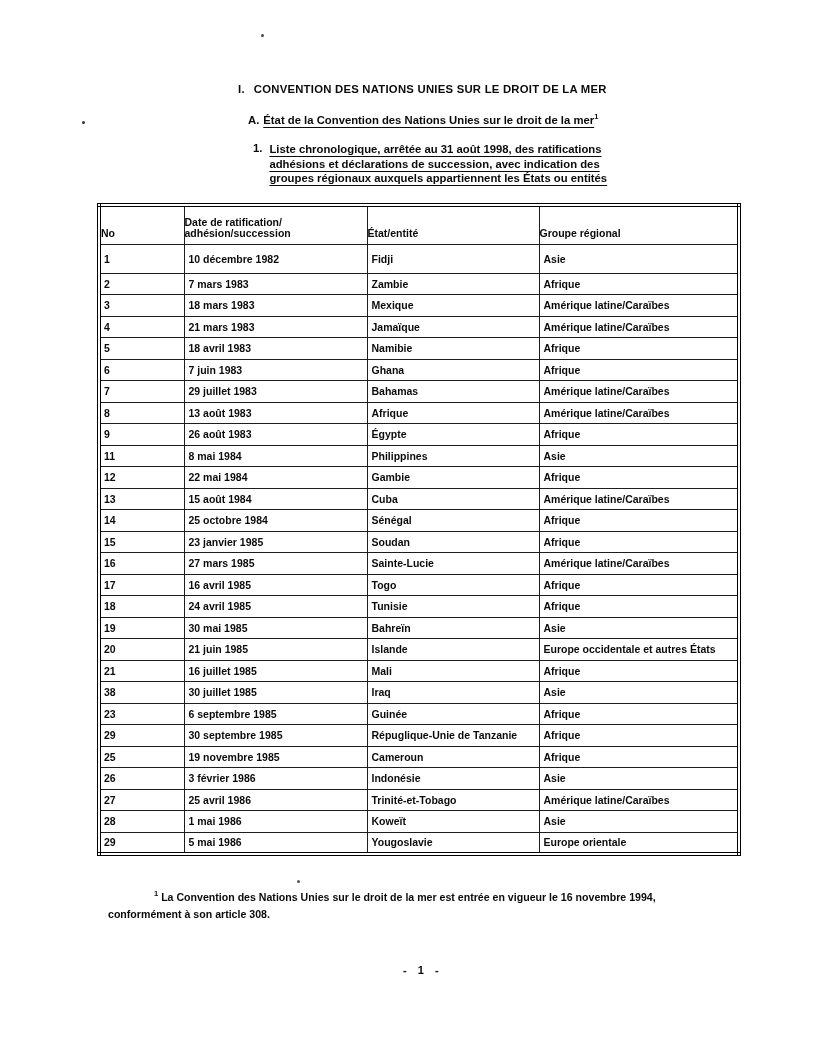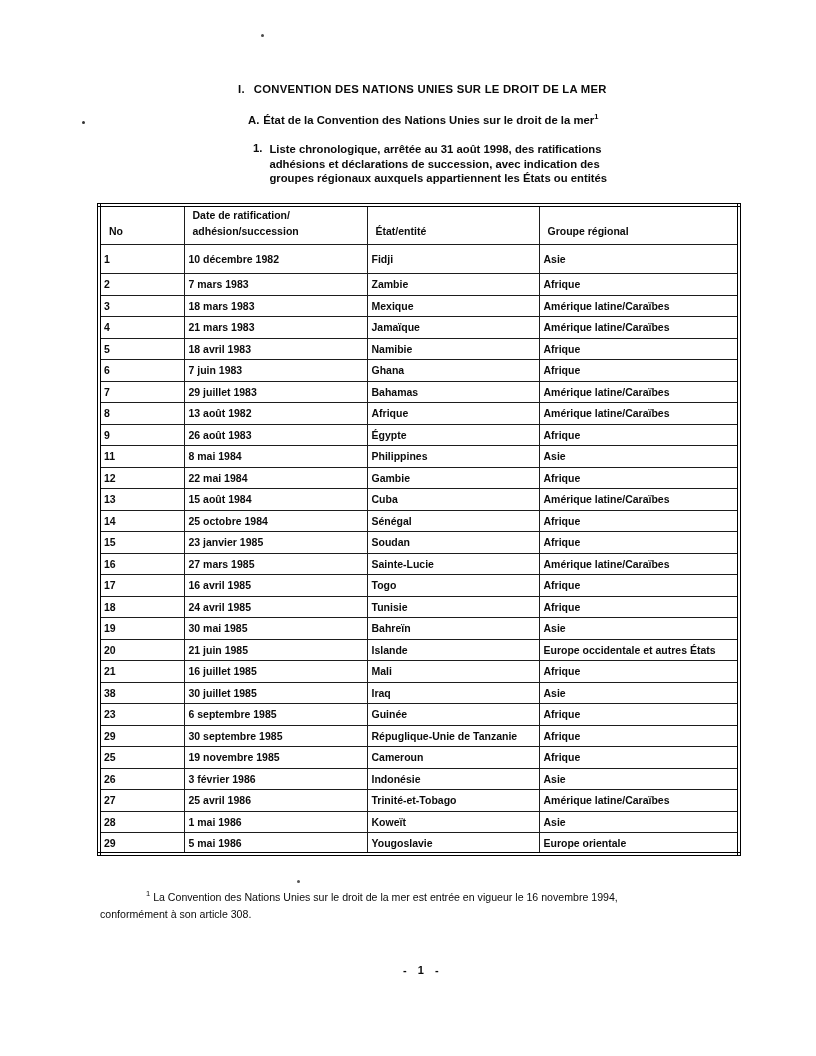--- a/index.html
+++ b/index.html
@@ -17,49 +17,49 @@
   .h1 {
     position:absolute; left:238px; top:56px; font-size:11.3px; font-weight:bold;
     letter-spacing:.25px; white-space:nowrap;
   }
   .h1 .prefix { margin-right:9px; }
   .h2 {
     position:absolute; left:248px; top:87px; font-size:11.3px; font-weight:bold;
     white-space:nowrap;
   }
   .h2 .prefix { margin-right:4px; }
-  .u { text-underline-offset:2.5px; text-decoration-thickness:1.3px; }
+  .u { text-decoration:underline; text-underline-offset:2.5px; text-decoration-thickness:1.3px; }
   sup { font-size:7.5px; vertical-align:super; line-height:0; }
   .h3 {
     position:absolute; left:253px; top:115px; font-size:11.3px; font-weight:bold;
     display:flex; gap:7px;
   }
   .h3 .lines > div { line-height:14.5px; white-space:nowrap; }
 
   
   .tbl-wrap { position:absolute; left:97px; top:176px; }
   table.main {
     border-collapse:collapse; table-layout:fixed; width:640px;
     border:4px double #000;
   }
   table.main th, table.main td {
     border:1px solid #1d1d1d; overflow:hidden; white-space:nowrap;
     font-size:10.5px; font-weight:bold; text-align:left;
   }
   table.main thead tr { height:39px; }
-  table.main th { vertical-align:bottom; padding:0 0 5px 8px; white-space:pre-line; line-height:16px; }
+  table.main th { vertical-align:bottom; padding:0 0 5px 0; white-space:pre-line; line-height:11px; }
   table.main tbody tr { height:21.5px; }
   table.main tbody tr:first-child { height:29px; }
   table.main td { vertical-align:middle; padding:0 0 0 4px; }
   table.main td.c-no { padding-left:3px; }
 
   
   .footnote {
-    position:absolute; left:100px; top:862px; width:630px;
-    font-size:10.6px; font-weight:normal; line-height:17px;
+    position:absolute; left:108px; top:862px; width:630px;
+    font-size:10.6px; font-weight:bold; line-height:17px;
   }
   .footnote .l1 { text-indent:46px; }
 
   .pagenum {
     position:absolute; left:403px; top:937px; font-size:11px; font-weight:bold;
     letter-spacing:4px; white-space:nowrap;
   }
 </style>
 </head>
 <body>
@@ -149,21 +149,21 @@
 
     <tr>
       <td class="c-no">7</td>
       <td>29 juillet 1983</td>
       <td>Bahamas</td>
       <td>Amérique latine/Caraïbes</td>
     </tr>
 
     <tr>
       <td class="c-no">8</td>
-      <td>13 août 1982</td>
+      <td>13 août 1983</td>
       <td>Afrique</td>
       <td>Amérique latine/Caraïbes</td>
     </tr>
 
     <tr>
       <td class="c-no">9</td>
       <td>26 août 1983</td>
       <td>Égypte</td>
       <td>Afrique</td>
     </tr>

